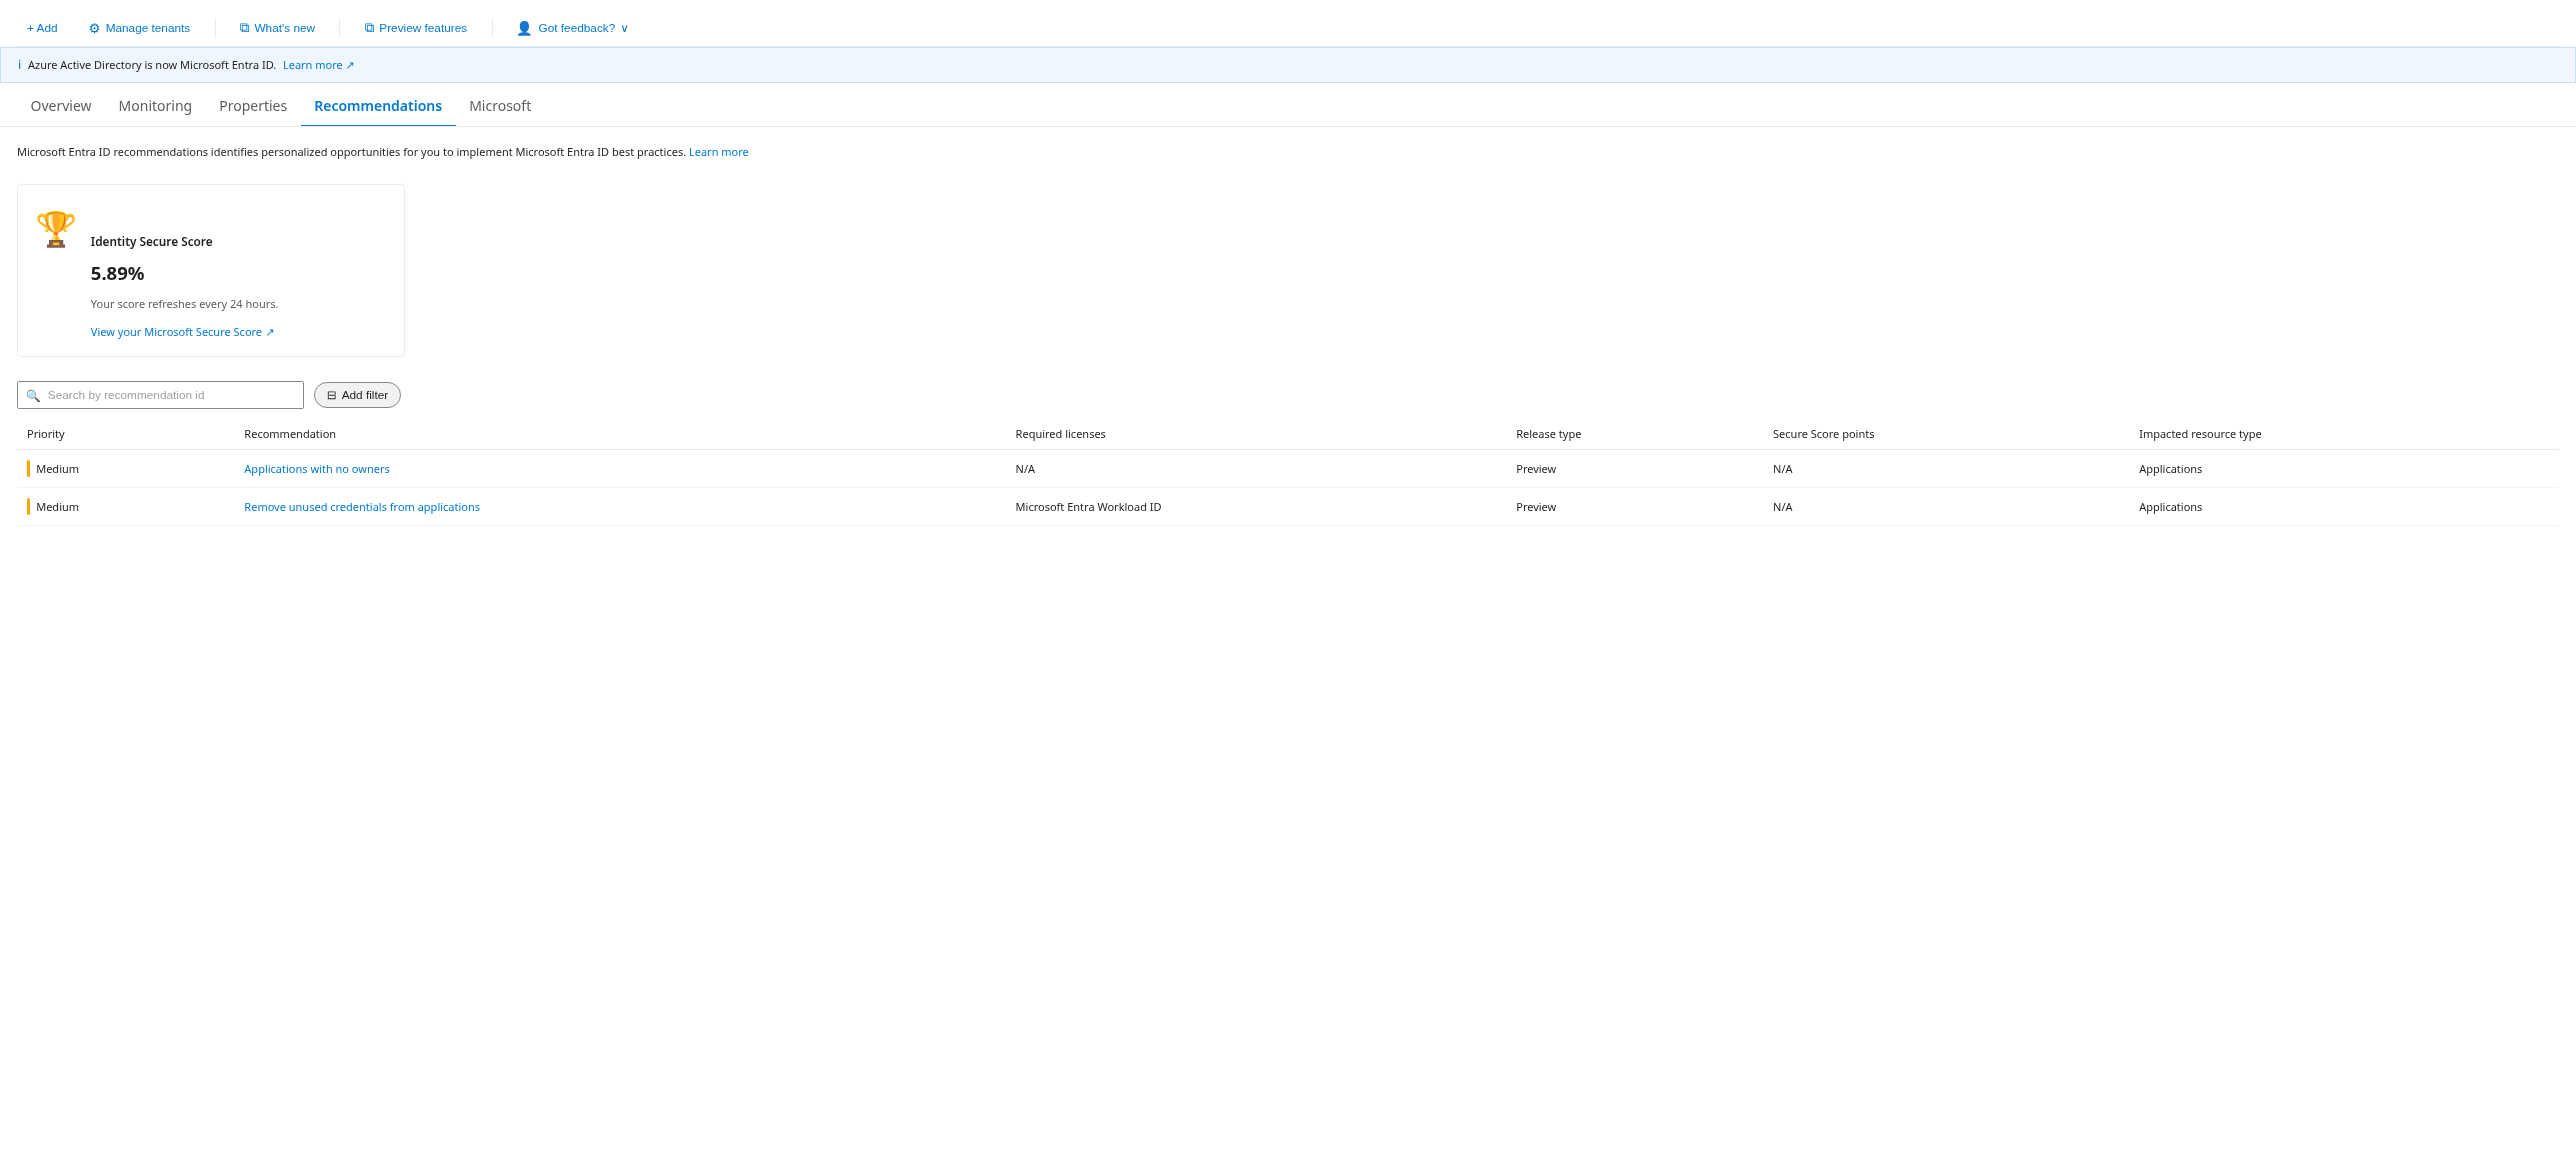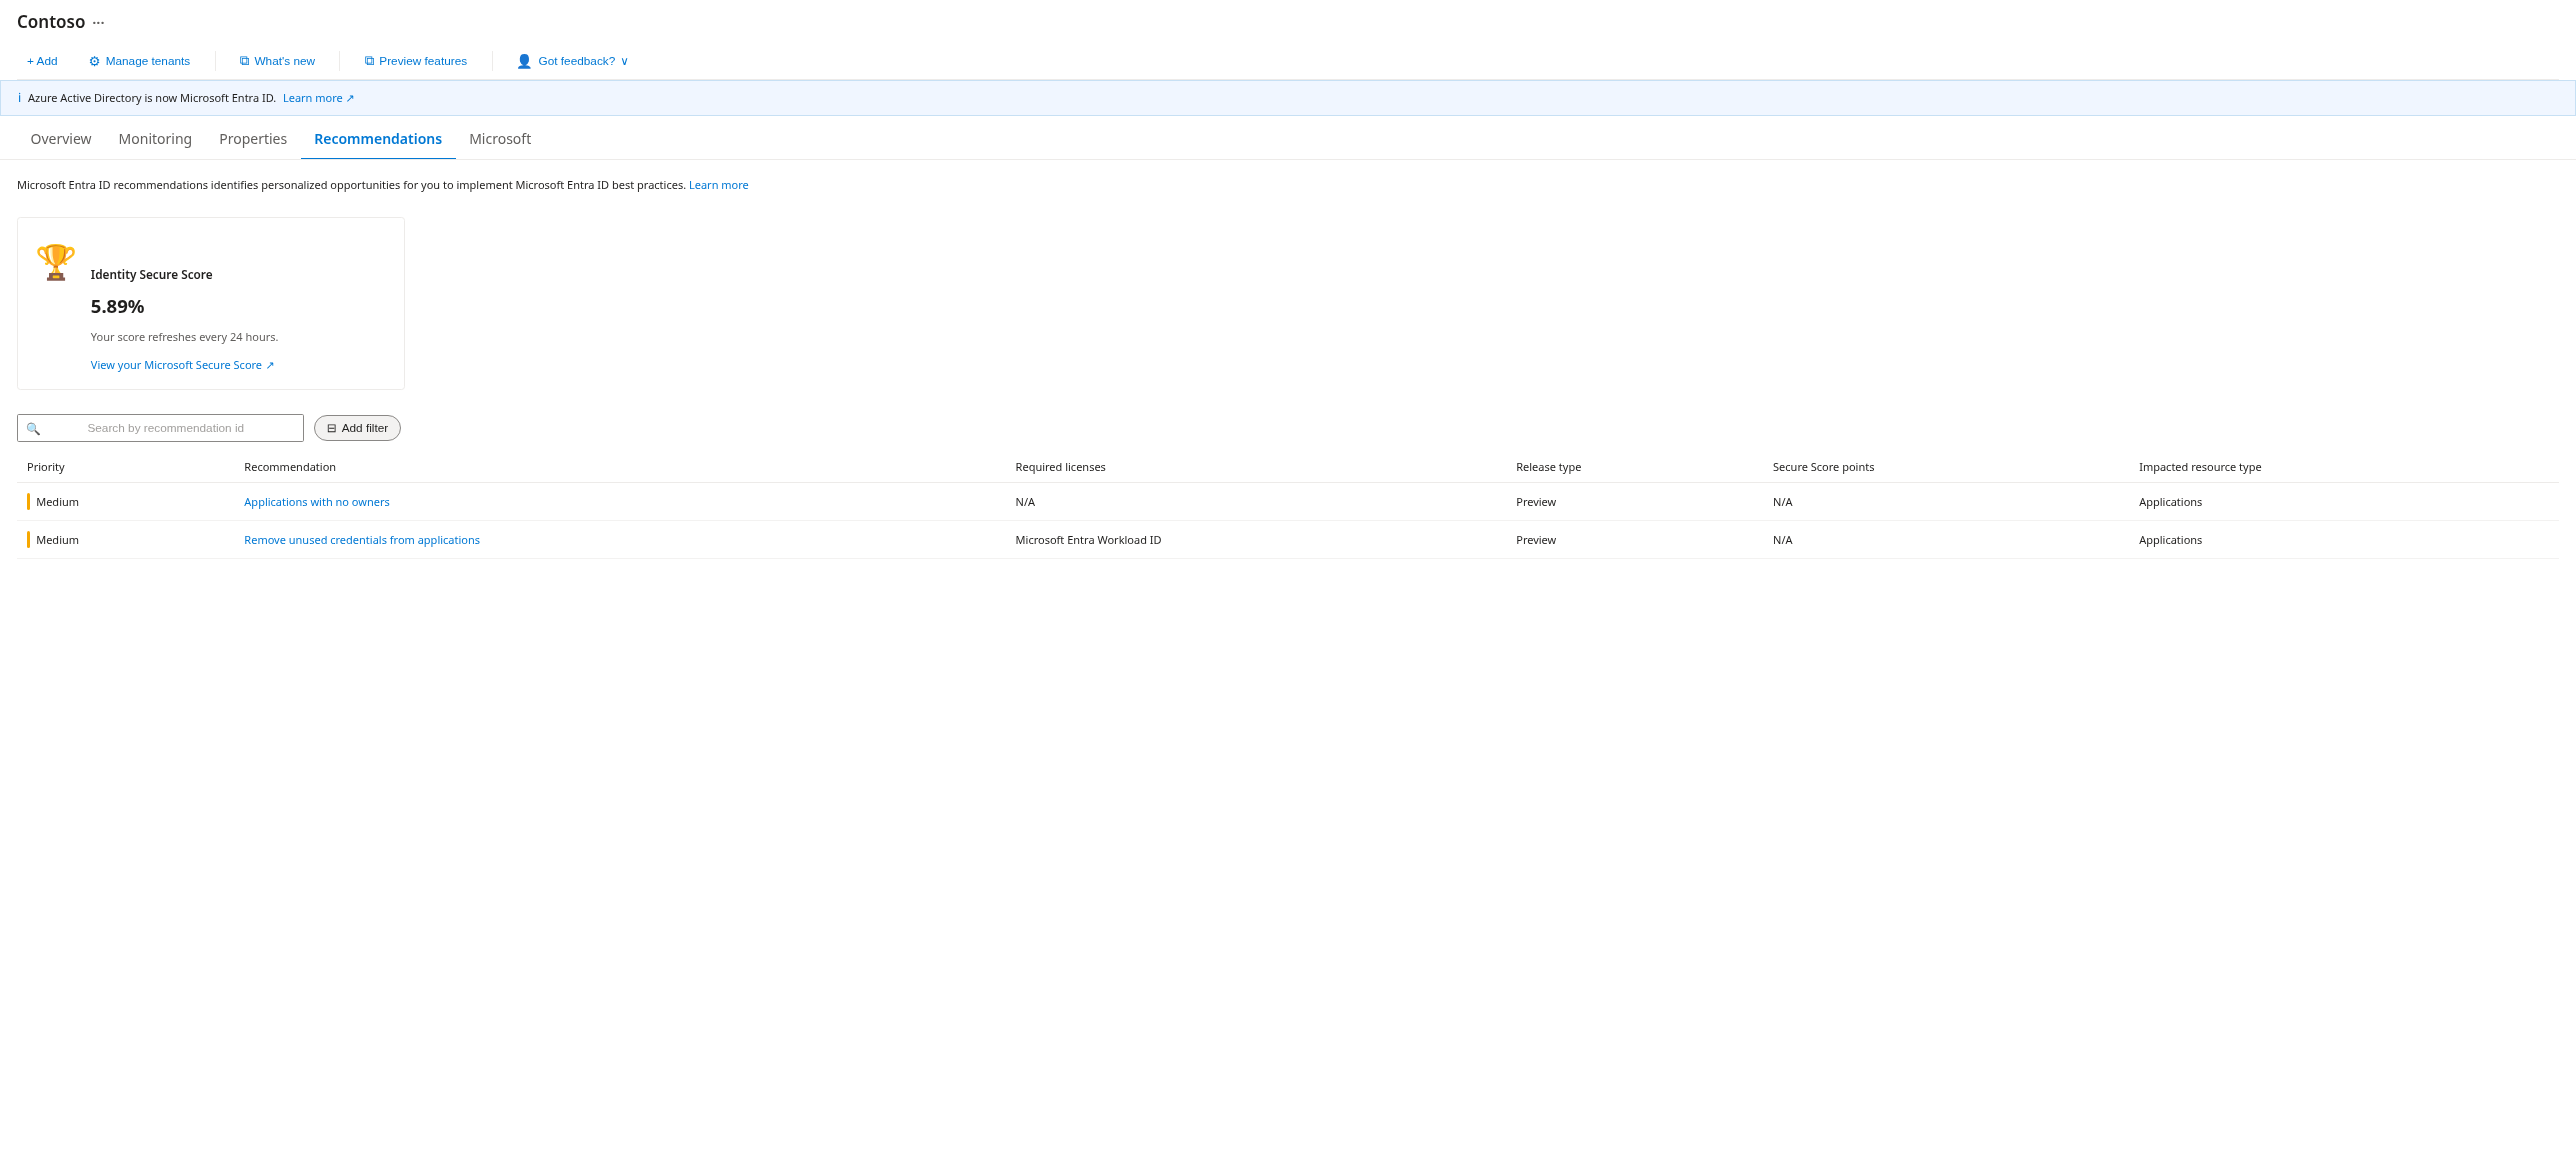--- a/index.html
+++ b/index.html
@@ -31,21 +31,21 @@
     .trophy-icon { font-size: 34px; margin-top: 3.4px; }
     .score-content { display: flex; flex-direction: column; gap: 8px; margin-top: 31px; }
     .score-title { font-size: 11.8px; font-weight: 600; color: #201f1e; }
     .score-value { font-size: 18.5px; font-weight: 700; color: #201f1e; margin: 3.4px 0; }
     .score-refresh { font-size: 11px; color: #605e5c; }
     .score-link { color: #0078d4; font-size: 11px; text-decoration: none; margin-top: 5px; display: inline-flex; align-items: center; gap: 3.4px; }
 
     .filter-row { display: flex; align-items: center; gap: 10px; margin-bottom: 8.4px; }
     .search-box { display: flex; align-items: center; border: 0.8px solid #8a8886; border-radius: 1.7px; padding: 5px 8.4px; gap: 6.7px; min-width: 287px; }
     .search-icon { color: #605e5c; font-size: 11.8px; }
-    .search-input { border: none; outline: none; font-size: 11.8px; color: #201f1e; width: 236px; background: transparent; text-align: center; }
+    .search-input { border: none; outline: none; font-size: 11.8px; color: #201f1e; width: 236px; background: transparent; }
     .search-input::placeholder { color: #a19f9d; }
 
     .add-filter-btn { display: flex; align-items: center; gap: 5px; padding: 5px 11.8px; border: 0.8px solid #8a8886; border-radius: 13.5px; background: #f3f2f1; color: #201f1e; font-size: 11.8px; cursor: pointer; }
 
     .results-count { font-size: 11px; color: #605e5c; margin-bottom: 13.5px; }
 
     .table-container { width: 100%; overflow-x: auto; }
     table { width: 100%; border-collapse: collapse; }
     th { text-align: left; font-size: 11px; font-weight: 400; color: #201f1e; padding: 8.4px 10px; border-bottom: 0.8px solid #edebe9; white-space: nowrap; }
     td { font-size: 11px; color: #201f1e; padding: 10px 10px; border-bottom: 0.8px solid #f3f2f1; vertical-align: middle; }
@@ -53,24 +53,20 @@
     .priority-cell { display: flex; align-items: center; gap: 6.7px; }
     .priority-bar { width: 2.5px; height: 17px; border-radius: 1.7px; }
     .priority-medium { background: #f7a800; }
 
     .rec-link { color: #0078d4; text-decoration: none; }
   </style>
 </head>
 <body>
 
 <div class="top-bar">
-  <div class="app-title">
-    <span>Contoso</span>
-    <span class="app-title-dots">···</span>
-  </div>
 
   <div class="toolbar">
     <button class="toolbar-btn">
       <span>+ Add</span>
     </button>
 
     <button class="toolbar-btn">
       <span class="toolbar-icon">⚙</span>
       <span>Manage tenants</span>
     </button>

